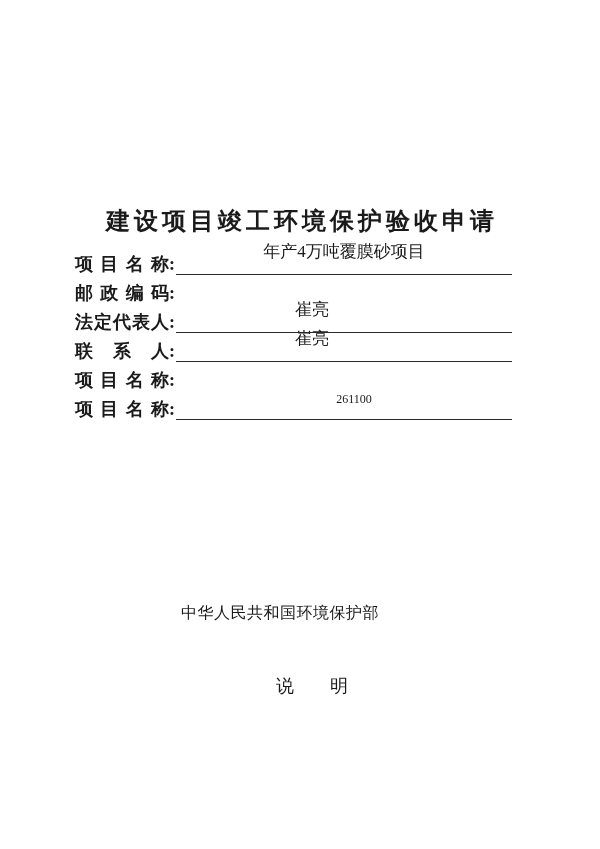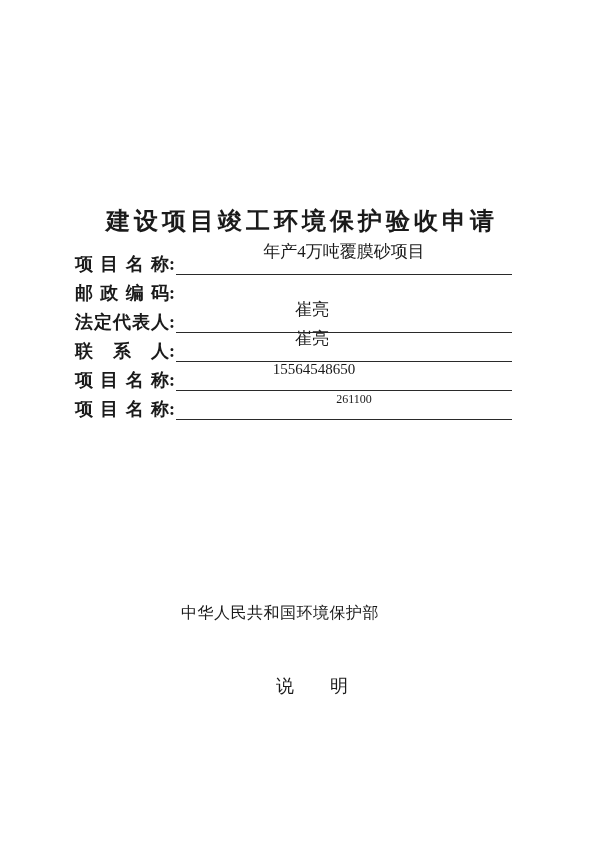--- a/index.html
+++ b/index.html
@@ -147,23 +147,20 @@
       <span class="field-label">联系人</span>
       <span class="field-colon">:</span>
       <span class="field-line">
         <span class="field-value">崔亮</span>
       </span>
     </div>
 
     <div class="field-row">
       <span class="field-label">项目名称</span>
       <span class="field-colon">:</span>
-      <span class="field-line">
-        <span class="field-value">15564548650</span>
-      </span>
     </div>
 
     <div class="field-row">
       <span class="field-label">项目名称</span>
       <span class="field-colon">:</span>
       <span class="field-line">
         <span class="field-value">261100</span>
       </span>
     </div>
 

